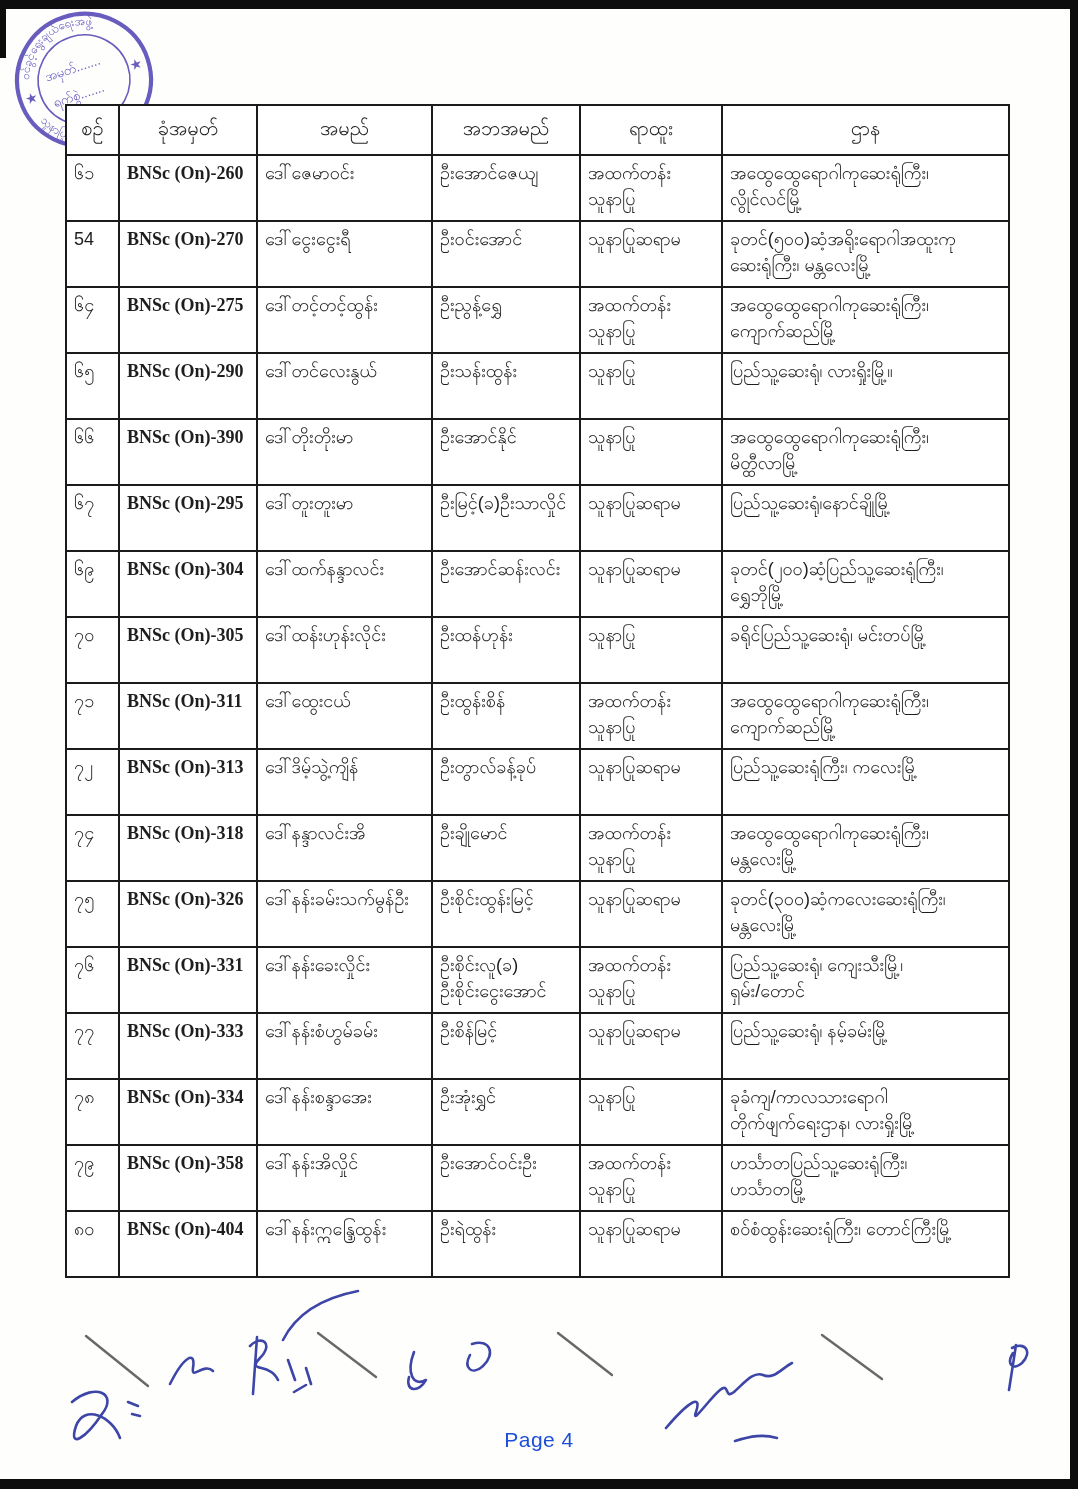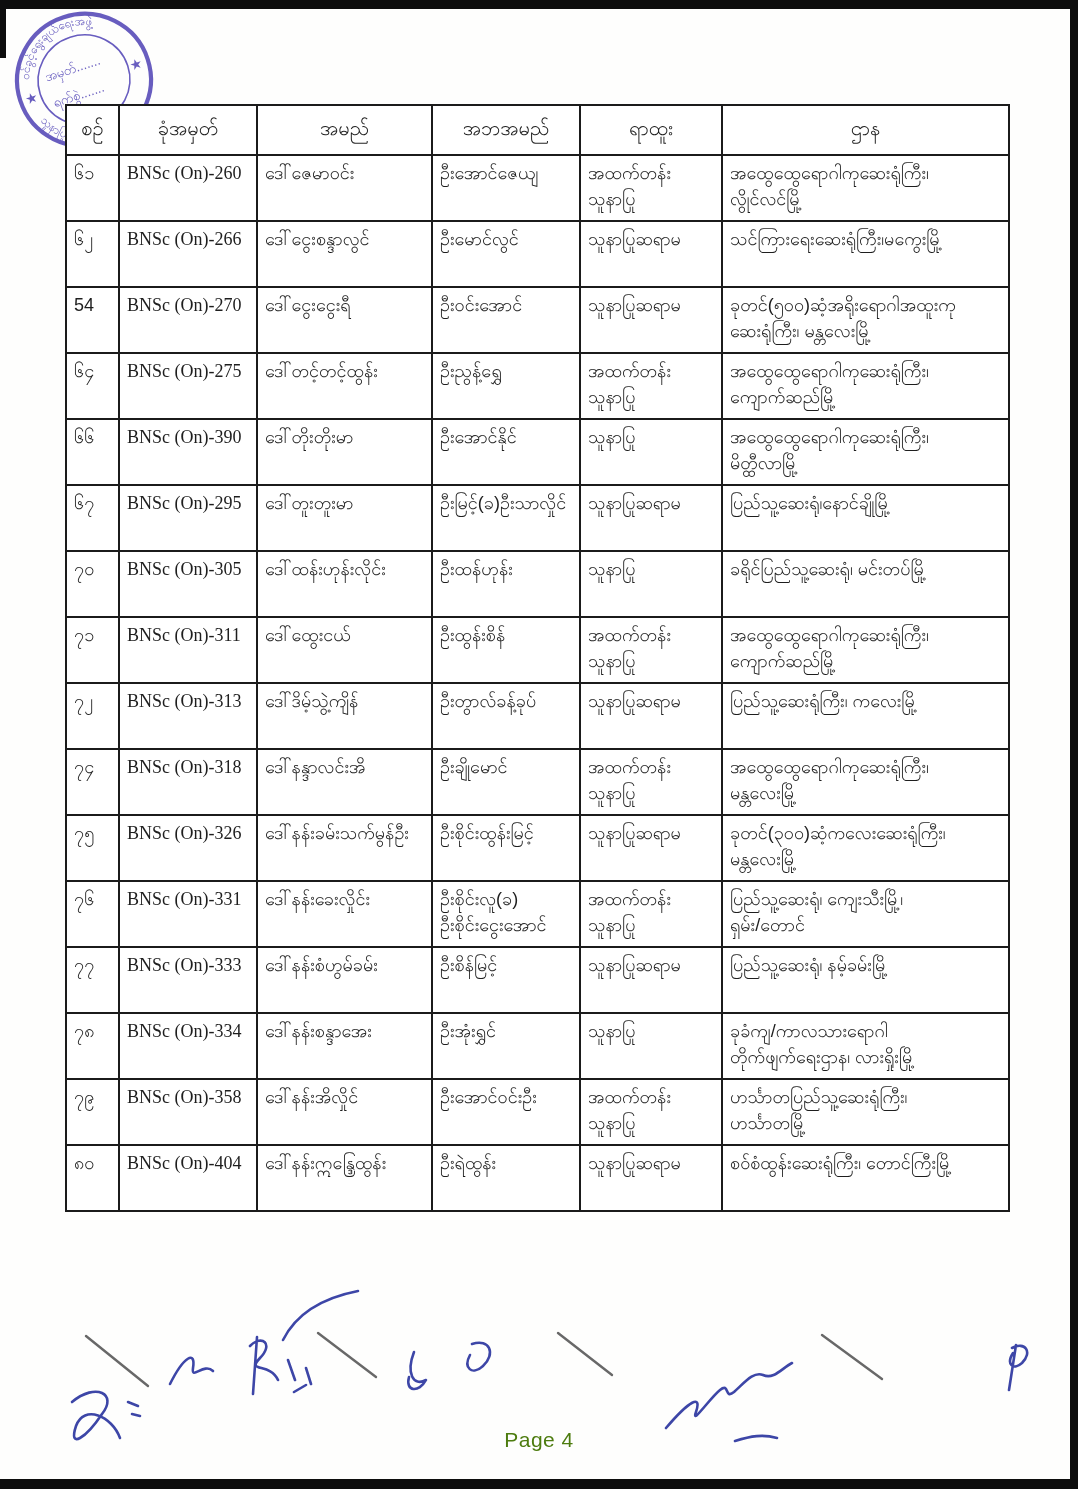--- a/index.html
+++ b/index.html
@@ -21,26 +21,26 @@
   table.roster th, table.roster td{border:2.2px solid #1b1b1b;}
   table.roster th{
     height:44px;vertical-align:middle;text-align:center;
     font-weight:normal;font-size:20px;padding:2px 10px;
   }
   table.roster td{
     height:56px;vertical-align:top;padding:4px 7px;
     font-size:18px;line-height:1.45;overflow:hidden;
   }
   td.c0{font-size:19px;padding-top:8px;}
-  td.c1{font-family:"Liberation Serif",serif;font-size:20px;white-space:nowrap;padding-top:7px;}
+  td.c1{font-family:"Liberation Serif",serif;font-size:20px;white-space:nowrap;padding-top:7px;font-weight:bold;}
   td.c5{line-height:1.55;margin-left:26px;}
 
   .page-number{
     position:absolute;left:0;top:1428px;width:1078px;text-align:center;
-    font-size:21px;color:#4d7c0f;letter-spacing:0.5px;
+    font-size:21px;color:#1d4ed8;letter-spacing:0.5px;
   }
 
   .stamp-svg{position:absolute;left:2px;top:2px;}
   .sign-svg{position:absolute;left:0;top:1280px;}
 </style>
 </head>
 <body>
 
 <div class="page">
 
@@ -106,40 +106,20 @@
               <div>အထက်တန်း</div>
               <div>သူနာပြု</div>
             </td>
             <td class="c5">
               <div>အထွေထွေရောဂါကုဆေးရုံကြီး၊</div>
               <div>လွိုင်လင်မြို့</div>
             </td>
           </tr>
           <tr>
             <td class="c0">
-              <div>၆၂</div>
-            </td>
-            <td class="c1">
-              <div>BNSc (On)-266</div>
-            </td>
-            <td class="c2">
-              <div>ဒေါ်ငွေးစန္ဒာလွင်</div>
-            </td>
-            <td class="c3">
-              <div>ဦးမောင်လွင်</div>
-            </td>
-            <td class="c4">
-              <div>သူနာပြုဆရာမ</div>
-            </td>
-            <td class="c5">
-              <div>သင်ကြားရေးဆေးရုံကြီး၊မကွေးမြို့</div>
-            </td>
-          </tr>
-          <tr>
-            <td class="c0">
               <div>54</div>
             </td>
             <td class="c1">
               <div>BNSc (On)-270</div>
             </td>
             <td class="c2">
               <div>ဒေါ်ငွေးငွေးရီ</div>
             </td>
             <td class="c3">
               <div>ဦးဝင်းအောင်</div>
@@ -169,20 +149,40 @@
               <div>အထက်တန်း</div>
               <div>သူနာပြု</div>
             </td>
             <td class="c5">
               <div>အထွေထွေရောဂါကုဆေးရုံကြီး၊</div>
               <div>ကျောက်ဆည်မြို့</div>
             </td>
           </tr>
           <tr>
             <td class="c0">
+              <div>၆၅</div>
+            </td>
+            <td class="c1">
+              <div>BNSc (On)-290</div>
+            </td>
+            <td class="c2">
+              <div>ဒေါ်တင်လေးနွယ်</div>
+            </td>
+            <td class="c3">
+              <div>ဦးသန်းထွန်း</div>
+            </td>
+            <td class="c4">
+              <div>သူနာပြု</div>
+            </td>
+            <td class="c5">
+              <div>ပြည်သူ့ဆေးရုံ၊ လားရှိုးမြို့။</div>
+            </td>
+          </tr>
+          <tr>
+            <td class="c0">
               <div>၆၆</div>
             </td>
             <td class="c1">
               <div>BNSc (On)-390</div>
             </td>
             <td class="c2">
               <div>ဒေါ်တိုးတိုးမာ</div>
             </td>
             <td class="c3">
               <div>ဦးအောင်နိုင်</div>
@@ -206,20 +206,41 @@
               <div>ဒေါ်တူးတူးမာ</div>
             </td>
             <td class="c3">
               <div>ဦးမြင့်(ခ)ဦးသာလှိုင်</div>
             </td>
             <td class="c4">
               <div>သူနာပြုဆရာမ</div>
             </td>
             <td class="c5">
               <div>ပြည်သူ့ဆေးရုံ၊နောင်ချိုမြို့</div>
+            </td>
+          </tr>
+          <tr>
+            <td class="c0">
+              <div>၆၉</div>
+            </td>
+            <td class="c1">
+              <div>BNSc (On)-304</div>
+            </td>
+            <td class="c2">
+              <div>ဒေါ်ထက်နန္ဒာလင်း</div>
+            </td>
+            <td class="c3">
+              <div>ဦးအောင်ဆန်းလင်း</div>
+            </td>
+            <td class="c4">
+              <div>သူနာပြုဆရာမ</div>
+            </td>
+            <td class="c5">
+              <div>ခုတင်(၂၀၀)ဆံ့ပြည်သူ့ဆေးရုံကြီး၊</div>
+              <div>ရွှေဘိုမြို့</div>
             </td>
           </tr>
           <tr>
             <td class="c0">
               <div>၇၀</div>
             </td>
             <td class="c1">
               <div>BNSc (On)-305</div>
             </td>
             <td class="c2">

